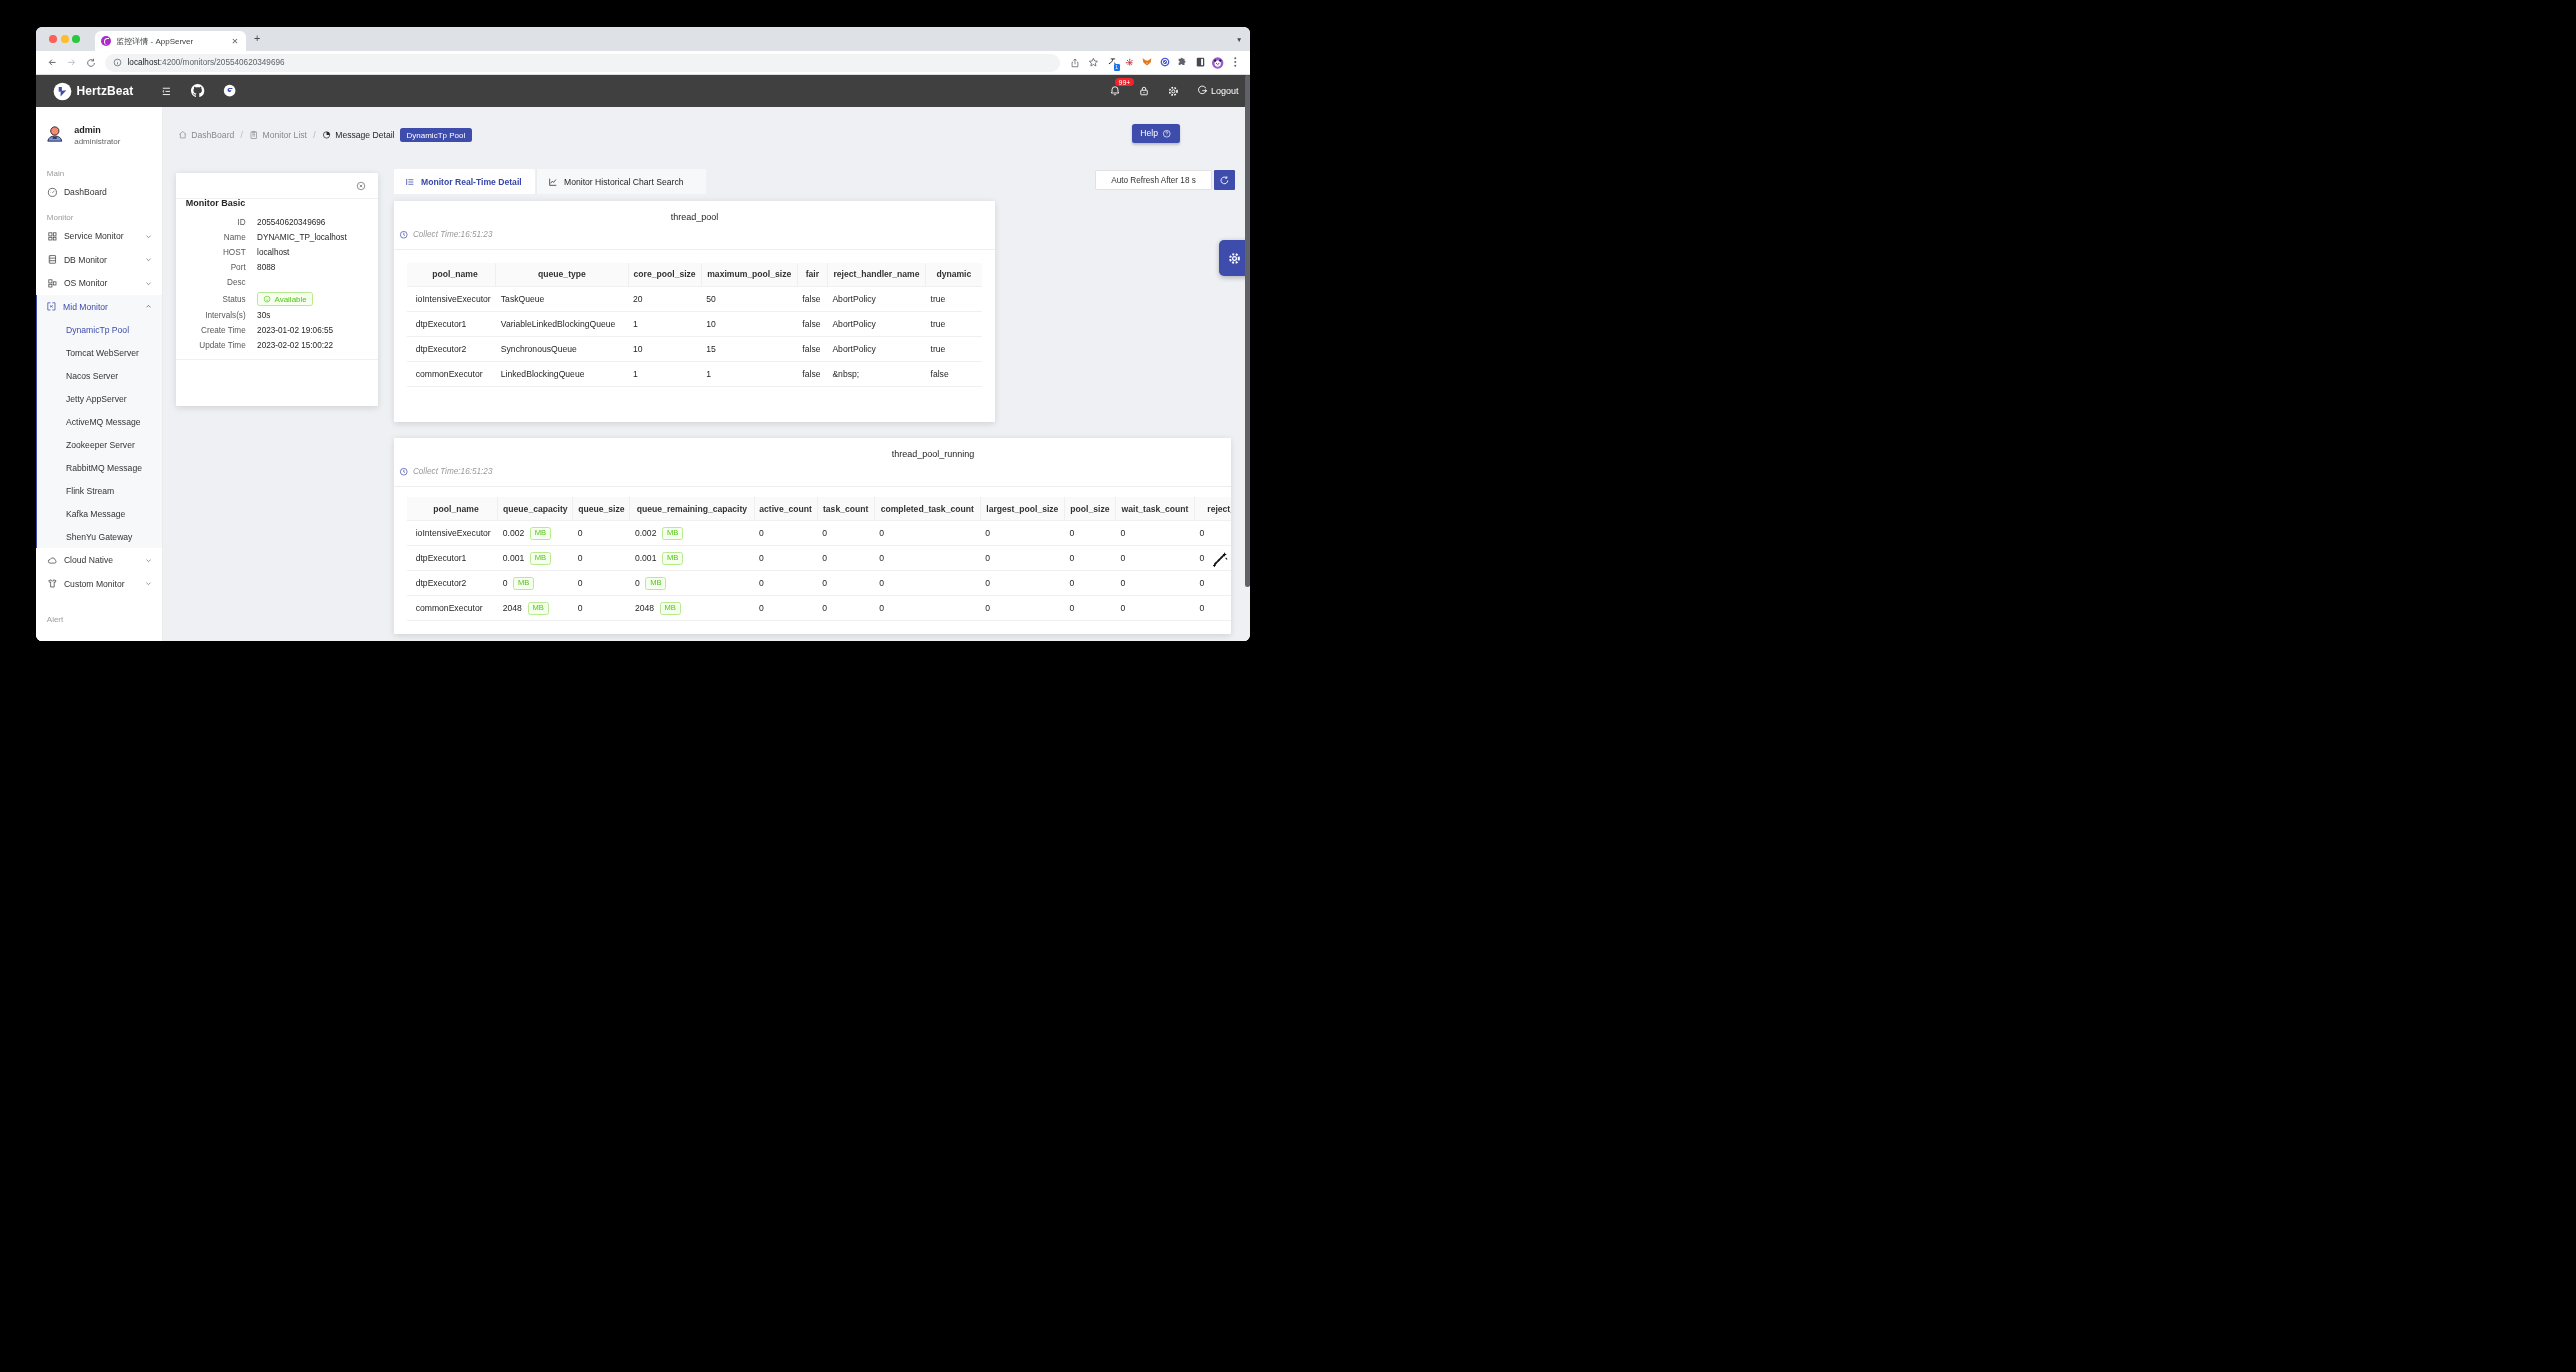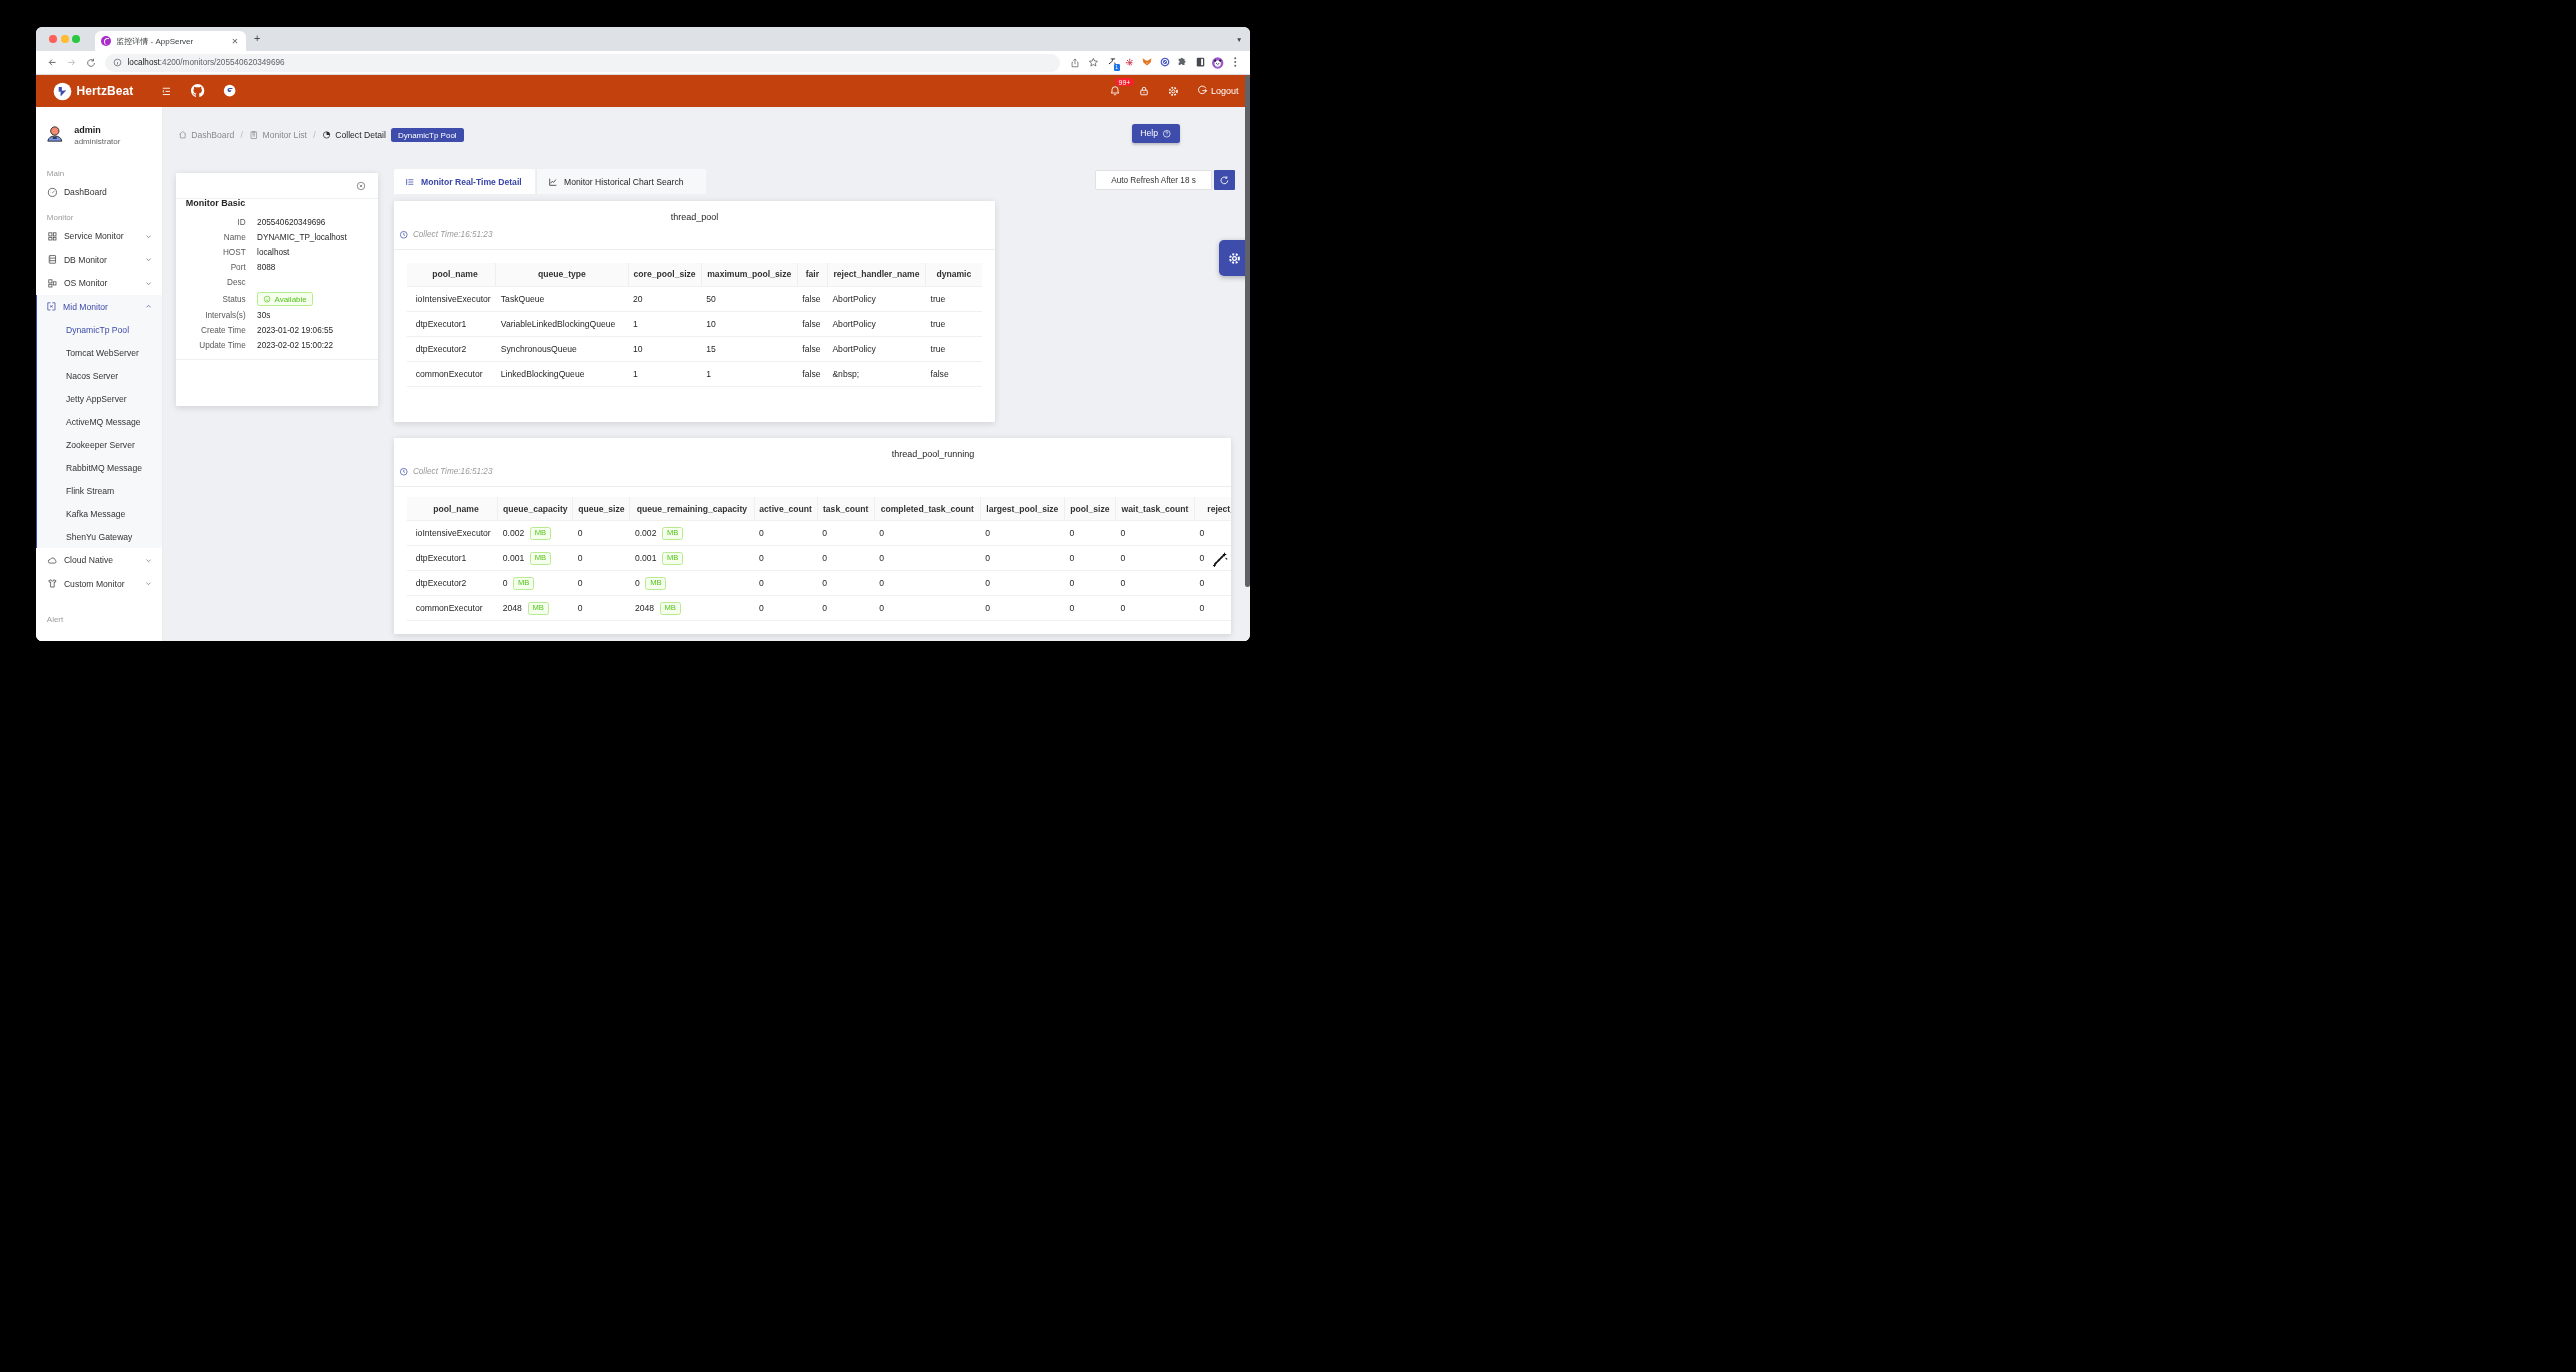--- a/index.html
+++ b/index.html
@@ -29,21 +29,21 @@
   .omnibox{flex:1;height:18px;margin:0 5px;background:#f1f3f4;border-radius:9px;display:flex;align-items:center;
     padding:0 7.6px;font-size:8.2px;min-width:0;}
   .omnibox .host{color:#202124;}
   .omnibox .path{color:#5f6368;}
   .ext-row{display:flex;align-items:center;gap:6.3px;margin:0 2.5px;flex:none;}
   .ext{width:11.4px;height:11.4px;display:flex;align-items:center;justify-content:center;position:relative;flex:none;}
   .ext-badge{position:absolute;right:-2.5px;bottom:-2.5px;background:#1a73e8;color:#fff;font-size:5px;
     width:6.3px;height:6.3px;line-height:6.3px;text-align:center;border-radius:1.3px;}
 
   
-  .hb-navbar{height:32px;background:#c2410c;display:flex;align-items:center;color:#fff;padding:0 11.4px 0 16.5px;}
+  .hb-navbar{height:32px;background:#404040;display:flex;align-items:center;color:#fff;padding:0 11.4px 0 16.5px;}
   .hb-logo{width:19px;height:19px;flex:none;}
   .hb-brand{font-size:12px;font-weight:700;margin-left:5px;letter-spacing:0.1px;}
   .nb-ic{display:flex;align-items:center;flex:none;color:#fff;}
   .hb-search{height:18px;width:800px;margin-left:28px;background:rgba(255,255,255,.28);border-radius:2.5px;
     display:flex;align-items:center;padding:0 6.3px;font-size:8.2px;color:#eef0ff;}
   .hb-right{margin-left:auto;display:flex;align-items:center;gap:17px;}
   .bell-wrap{position:relative;}
   .num-badge{position:absolute;left:5.7px;top:-7px;background:#f5222d;color:#fff;font-size:7px;
     padding:0.6px 3.8px;border-radius:5.7px;white-space:nowrap;}
   .logout-wrap{display:flex;align-items:center;gap:3px;font-size:9px;}
@@ -430,21 +430,21 @@
                 <path d="M9 4.5h6v3H9zM8.5 11h7M8.5 15h7"></path>
               </svg>
             <span>Monitor List</span>
             </span>
           <span class="bc-sep">/</span>
           <span class="bc-item bc-current">
             <svg width="9.5" height="9.5" viewBox="0 0 24 24" fill="none" stroke="currentColor" stroke-width="1.8">
                 <circle cx="11.5" cy="12.5" r="8"></circle>
                 <path d="M11.5 12.5V4.5a8 8 0 018 8z" fill="currentColor" stroke="none"></path>
               </svg>
-            <span>Collect Detail</span>
+            <span>Message Detail</span>
             </span>
           <span class="bc-badge">DynamicTp Pool</span>
         </div>
         <div class="help-btn">
           <span>Help</span>
           <svg width="9.5" height="9.5" viewBox="0 0 24 24" fill="none" stroke="#fff" stroke-width="1.8">
               <circle cx="12" cy="12" r="8.5"></circle>
               <path d="M9.6 9.5a2.4 2.4 0 114 1.7c-.8.8-1.6 1.1-1.6 2.3M12 16.8v.4"></path>
             </svg>
         </div>

